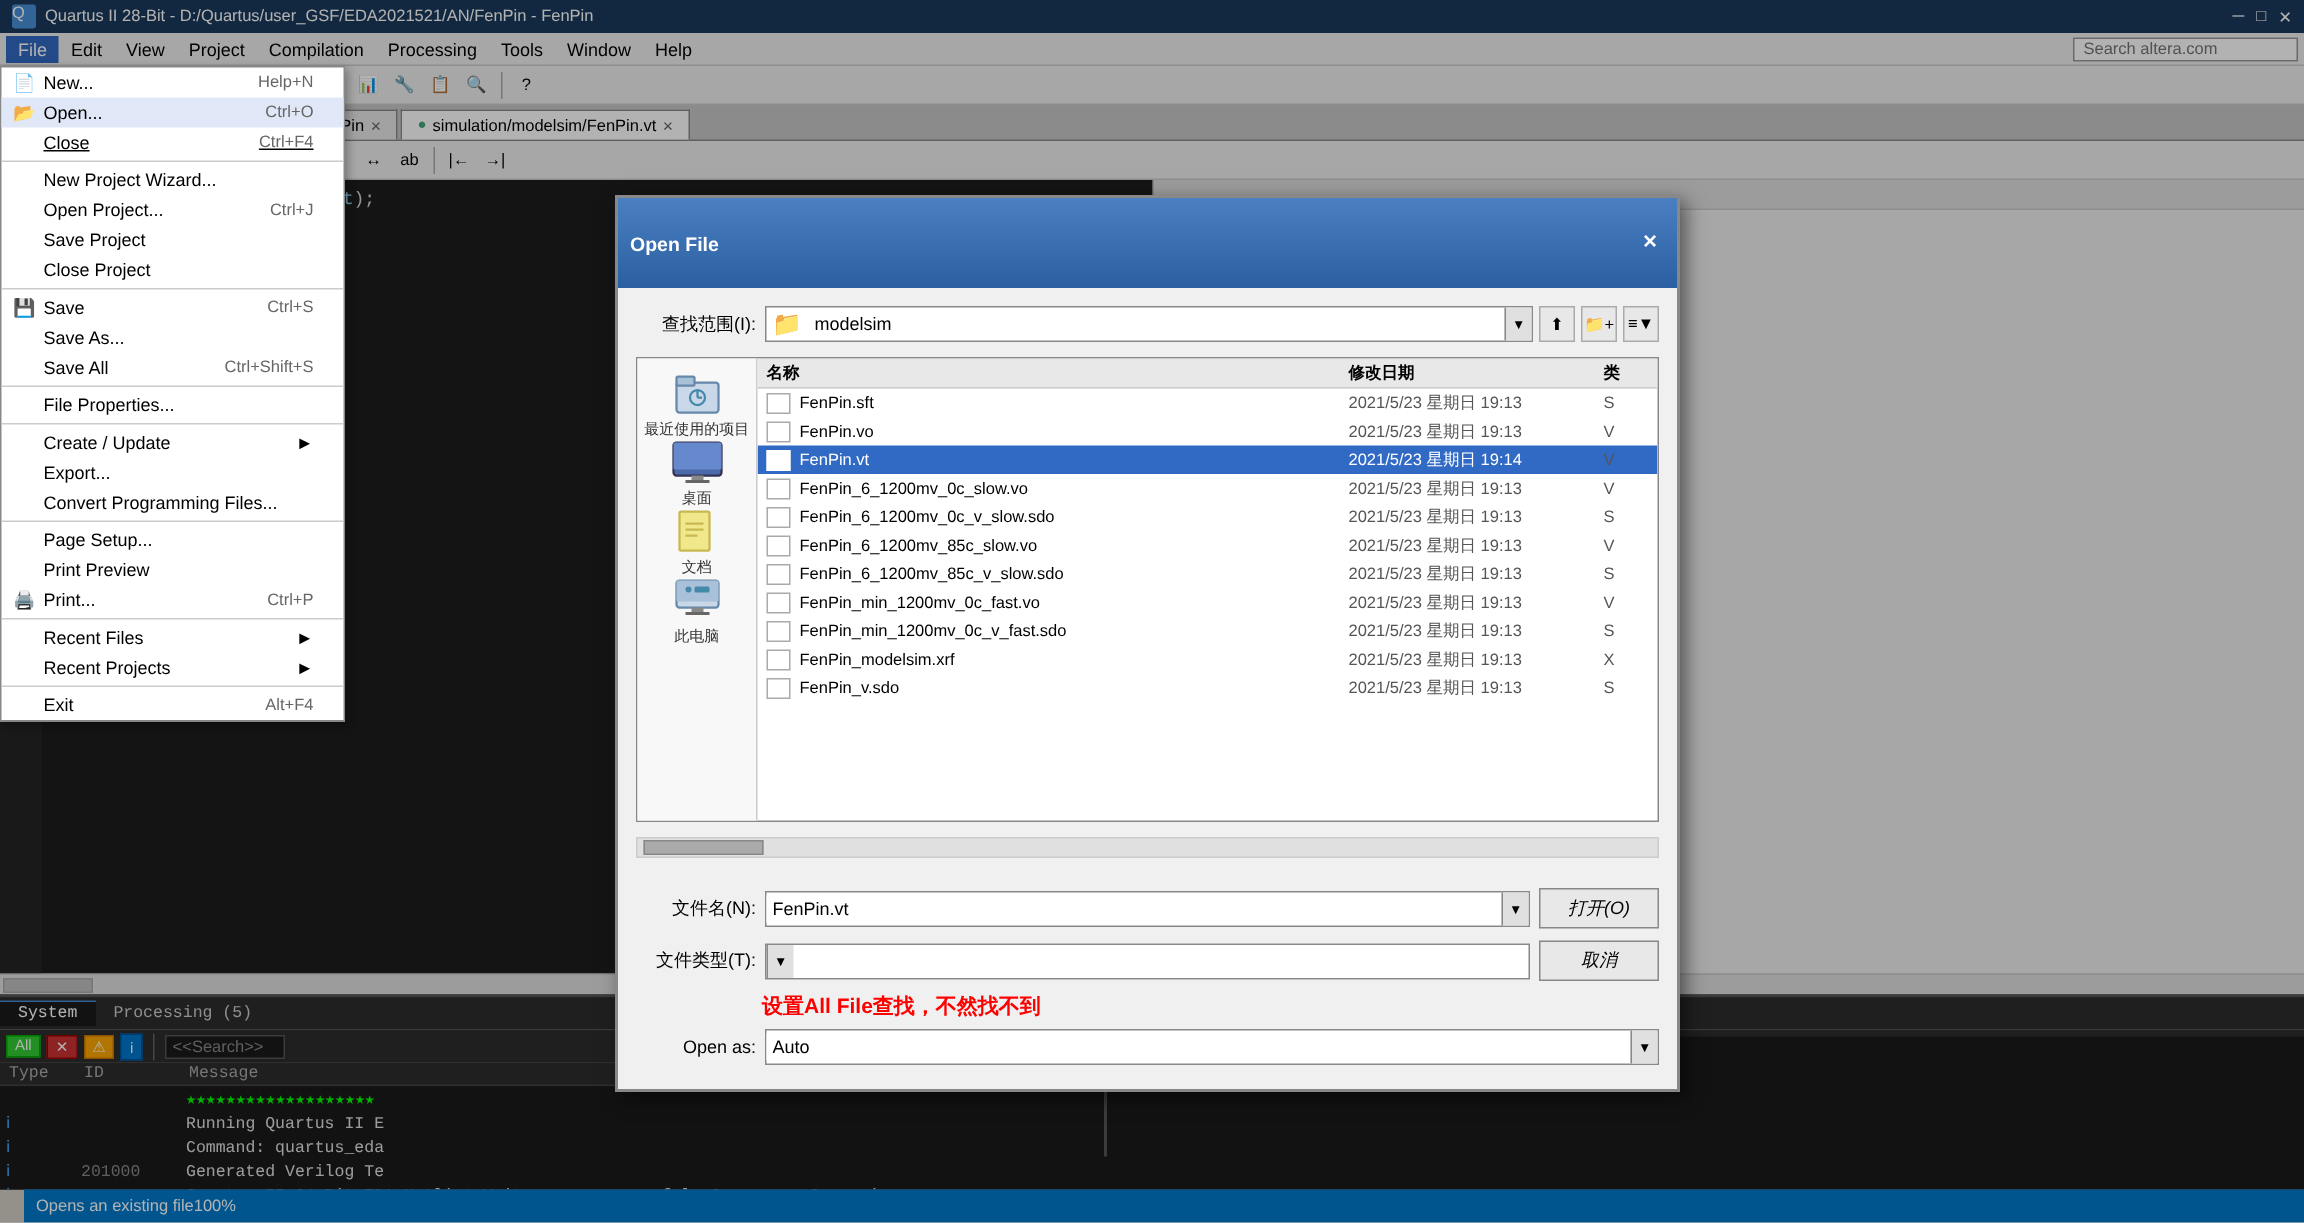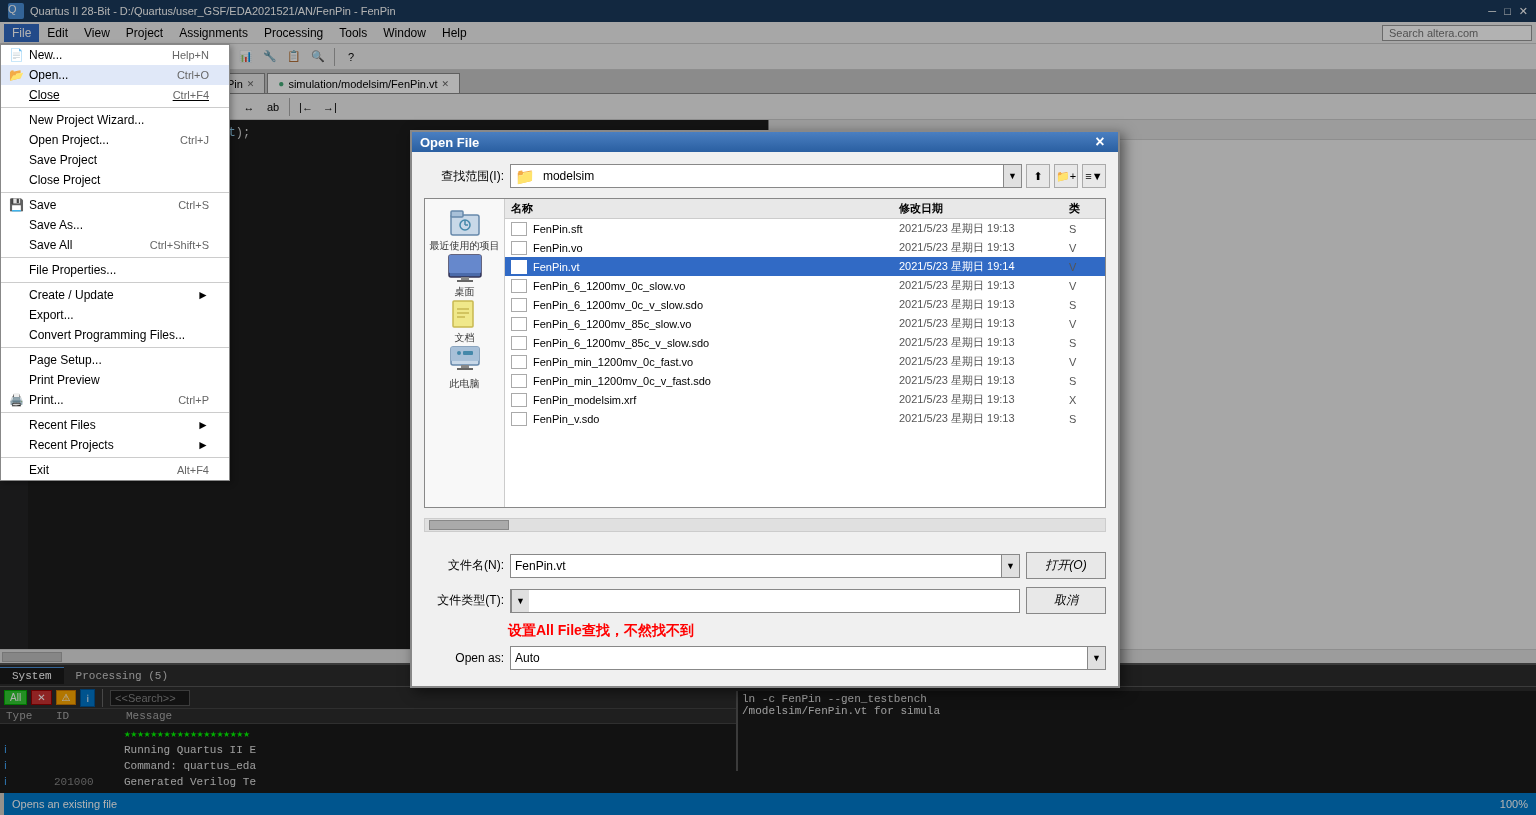--- a/index.html
+++ b/index.html
@@ -42,21 +42,21 @@
 
     
     .status-bar { background: #007acc; color: white; height: 22px; display: flex; align-items: center; padding: 0 8px; font-size: 11px; position: absolute; bottom: 0; left: 0; right: 0; }
 
     
     .side-panel { width: 240px; background: #f5f5f5; border-left: 1px solid #ccc; overflow: auto; font-size: 11px; }
 
     
     .dialog-overlay { position: absolute; top: 0; left: 0; right: 0; bottom: 0; background: rgba(0,0,0,0.3); z-index: 100; display: flex; align-items: center; justify-content: center; }
     .dialog { background: #f0f0f0; border: 2px solid #888; box-shadow: 4px 4px 12px rgba(0,0,0,0.5); width: 710px; font-size: 12px; }
-    .dialog-title { background: linear-gradient(to bottom, #4a7fc1, #2a5fa1); color: white; padding: 0 8px; display: flex; align-items: center; justify-content: space-between; font-size: 13px; font-weight: bold; }
+    .dialog-title { background: linear-gradient(to bottom, #4a7fc1, #2a5fa1); color: white; padding: 20px 8px; display: flex; align-items: center; justify-content: space-between; font-size: 13px; font-weight: bold; }
     .dialog-close { color: white; cursor: pointer; font-size: 16px; font-weight: bold; width: 20px; height: 20px; display: flex; align-items: center; justify-content: center; }
     .dialog-body { padding: 12px; }
     .dialog-row { display: flex; align-items: center; margin-bottom: 10px; gap: 6px; }
     .dialog-label { width: 80px; text-align: right; font-size: 12px; }
     .dialog-path { display: flex; align-items: center; gap: 4px; flex: 1; }
     .path-btn { width: 24px; height: 24px; background: #e8e8e8; border: 1px solid #aaa; cursor: pointer; display: flex; align-items: center; justify-content: center; font-size: 11px; }
 
     
     .file-browser { display: flex; gap: 0; margin-bottom: 10px; border: 1px solid #888; background: white; }
     .file-left { width: 80px; background: #f8f8f8; border-right: 1px solid #ccc; padding: 8px 4px; display: flex; flex-direction: column; align-items: center; }
@@ -117,21 +117,21 @@
     <span style="cursor:pointer;color:white;">□</span>
     <span style="cursor:pointer;color:white;">✕</span>
   </div>
 </div>
 
 <div class="menu-bar" style="position:relative;">
   <div class="menu-item open">File</div>
   <div class="menu-item">Edit</div>
   <div class="menu-item">View</div>
   <div class="menu-item">Project</div>
-  <div class="menu-item">Assignments</div>
+  <div class="menu-item">Compilation</div>
   <div class="menu-item">Processing</div>
   <div class="menu-item">Tools</div>
   <div class="menu-item">Window</div>
   <div class="menu-item">Help</div>
   <input class="search-bar" type="text" style="margin-left: auto;" placeholder="Search altera.com">
 </div>
 
 <div class="dropdown-menu" style="position:absolute;top:44px;left:0;z-index:300;">
   <div class="dropdown-item" style="position:relative;">
     <span style="position:absolute;left:8px;">📄</span>
@@ -402,21 +402,21 @@
       </div>
     </div>
 
     <div style="position:absolute;right:0;bottom:22px;width:800px;background:#1a1a1a;color:#e0e0e0;font-family:'Courier New',monospace;font-size:11px;height:80px;border-left:2px solid #555;padding:2px 4px;overflow:hidden;">
       <div>ln -c FenPin --gen_testbench</div>
       <div>/modelsim/FenPin.vt for simula</div>
     </div>
   </div>
 </div>
 
-<div class="status-bar" style="position:absolute;bottom:0;left:4px;right:0;height:22px;background:#007acc;color:white;display:flex;align-items:center;padding:0 8px;justify-content:space-between;font-size:11px;">
+<div class="status-bar" style="position:absolute;bottom:0;left:16px;right:0;height:22px;background:#007acc;color:white;display:flex;align-items:center;padding:0 8px;font-size:11px;">
   <span>Opens an existing file</span>
   <span>100%</span>
 </div>
 
 <div class="dialog-overlay">
   <div class="dialog" style="position:absolute;top:130px;left:410px;">
 
     <div class="dialog-title">
       <span>Open File</span>
       <span class="dialog-close">×</span>

